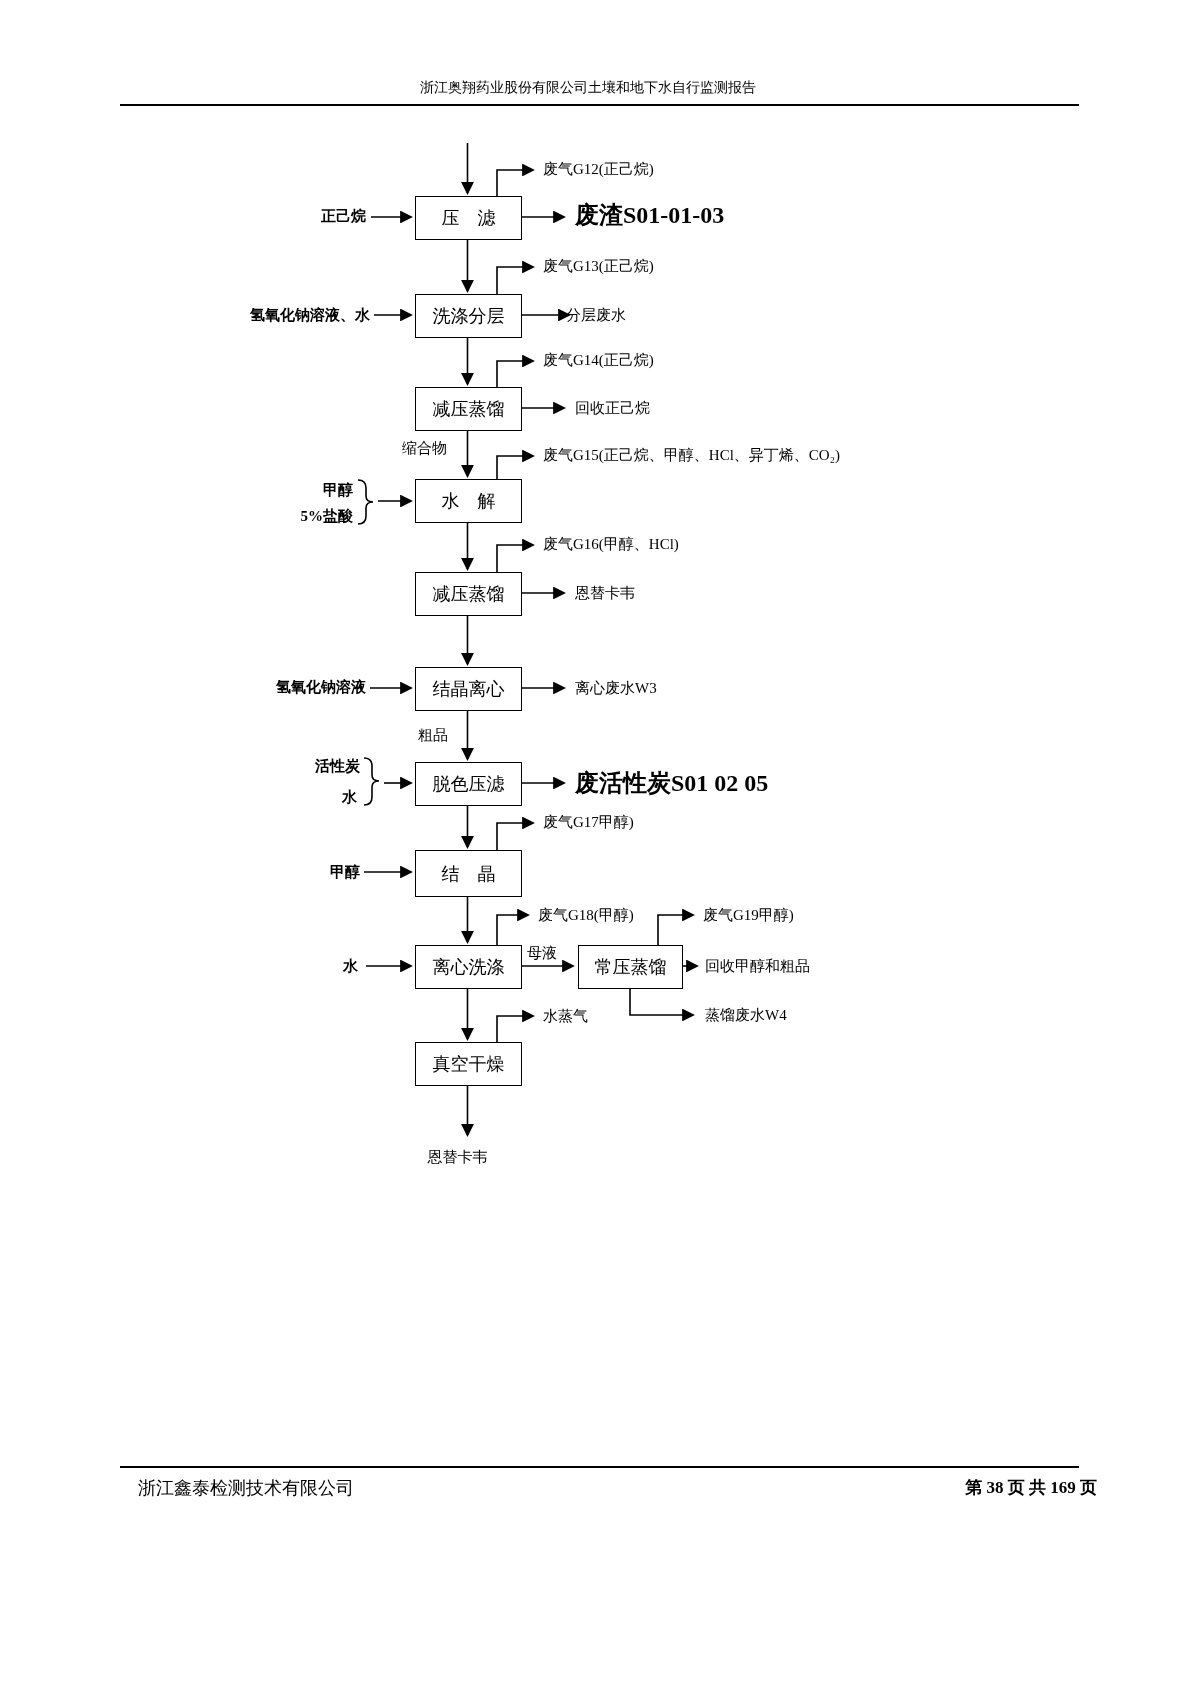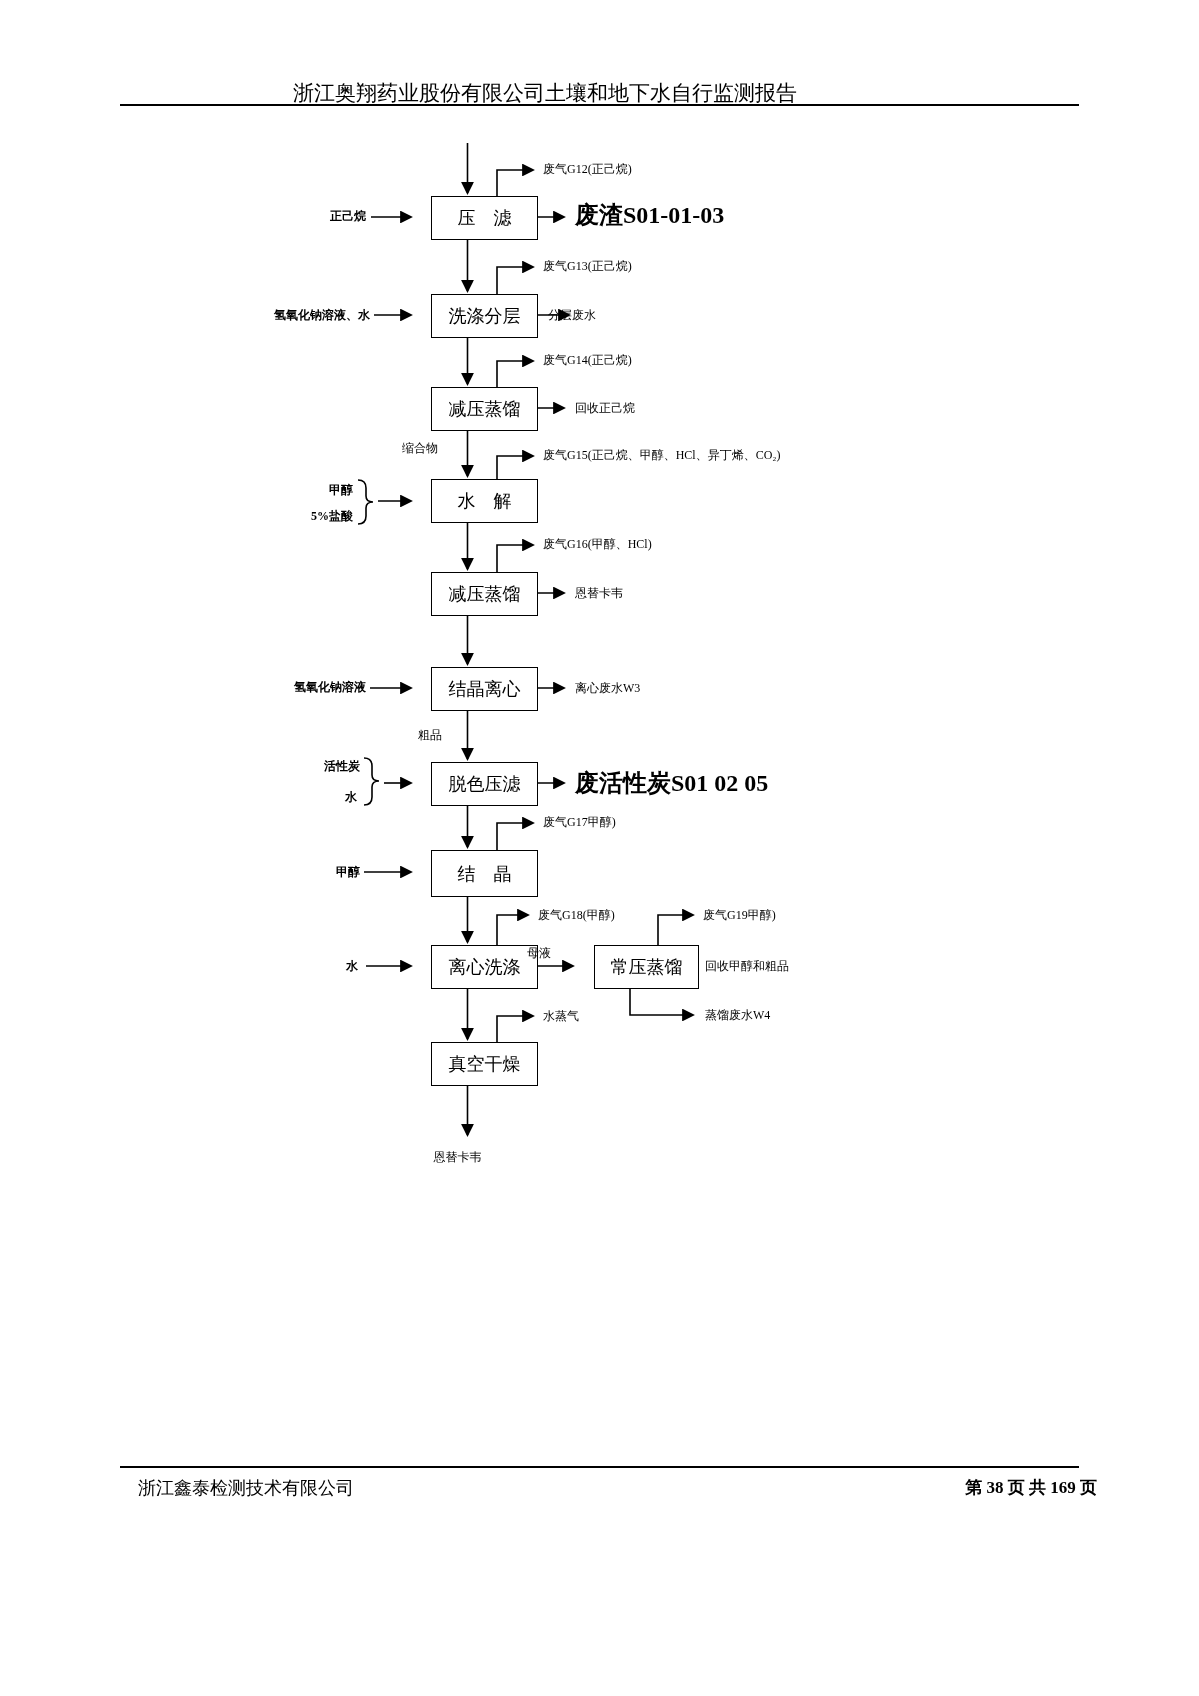--- a/index.html
+++ b/index.html
@@ -2,31 +2,31 @@
 <html><head>
 <meta charset="utf-8">
 <style>
   html,body { margin:0; padding:0; background:#e8e8e8; }
   .page {
     position:relative; width:1199px; height:1696px; margin:0 auto;
     background:#ffffff; color:#000;
     font-family:"Liberation Serif","DejaVu Serif",serif;
     overflow:hidden;
   }
-  .lbl { position:absolute; font-size:12px; line-height:19px; white-space:nowrap; }
+  .lbl { position:absolute; font-size:15px; line-height:19px; white-space:nowrap; }
   .right { text-align:right;font-weight:bold; }
   .center { text-align:center; }
   .bold { font-weight:bold; }
   .box {
     position:absolute; border:1.6px solid #000; background:#fff;
     display:flex; align-items:center; justify-content:center;
-    font-size:18px; white-space:nowrap;margin-left:16px;
+    font-size:18px; white-space:nowrap;
   }
   .rule { position:absolute; border-top:2px solid #000; height:0; }
-  .hdr { position:absolute; font-size:21px; }
+  .hdr { position:absolute; font-size:14px;padding-left:43px; }
   .ftr { position:absolute; font-size:18px;margin-left:18px; }
   .caption { position:absolute; font-size:20px; font-weight:bold; white-space:nowrap; }
   svg { position:absolute; left:0; top:0; }
 </style>
 </head>
 <body>
 
 <div class="page">
 
   <div class="hdr center" style="left:0;top:79px;width:1090px">浙江奥翔药业股份有限公司土壤和地下水自行监测报告</div>
@@ -114,21 +114,21 @@
   <div class="lbl" style="left:543px;top:257px">废气G13(正己烷)</div>
   <div class="lbl" style="left:543px;top:351px">废气G14(正己烷)</div>
   <div class="lbl" style="left:543px;top:446px">废气G15(正己烷、甲醇、HCl、异丁烯、CO₂)</div>
   <div class="lbl" style="left:543px;top:535px">废气G16(甲醇、HCl)</div>
   <div class="lbl" style="left:543px;top:813px">废气G17甲醇)</div>
   <div class="lbl" style="left:538px;top:906px">废气G18(甲醇)</div>
   <div class="lbl" style="left:703px;top:906px">废气G19甲醇)</div>
   <div class="lbl" style="left:543px;top:1007px">水蒸气</div>
 
   <div class="lbl bold" style="left:575px;top:206px;font-size:24px">废渣S01-01-03</div>
-  <div class="lbl" style="left:548px;top:306px">分层废水</div>
+  <div class="lbl" style="left:566px;top:306px">分层废水</div>
   <div class="lbl" style="left:575px;top:399px">回收正己烷</div>
   <div class="lbl" style="left:575px;top:584px">恩替卡韦</div>
   <div class="lbl" style="left:575px;top:679px">离心废水W3</div>
   <div class="lbl bold" style="left:575px;top:774px;font-size:24px">废活性炭S01 02 05</div>
   <div class="lbl" style="left:705px;top:957px">回收甲醇和粗品</div>
   <div class="lbl" style="left:705px;top:1006px">蒸馏废水W4</div>
 
   <div class="lbl" style="left:402px;top:439px">缩合物</div>
   <div class="lbl" style="left:418px;top:726px">粗品</div>
   <div class="lbl" style="left:527px;top:944px">母液</div>

